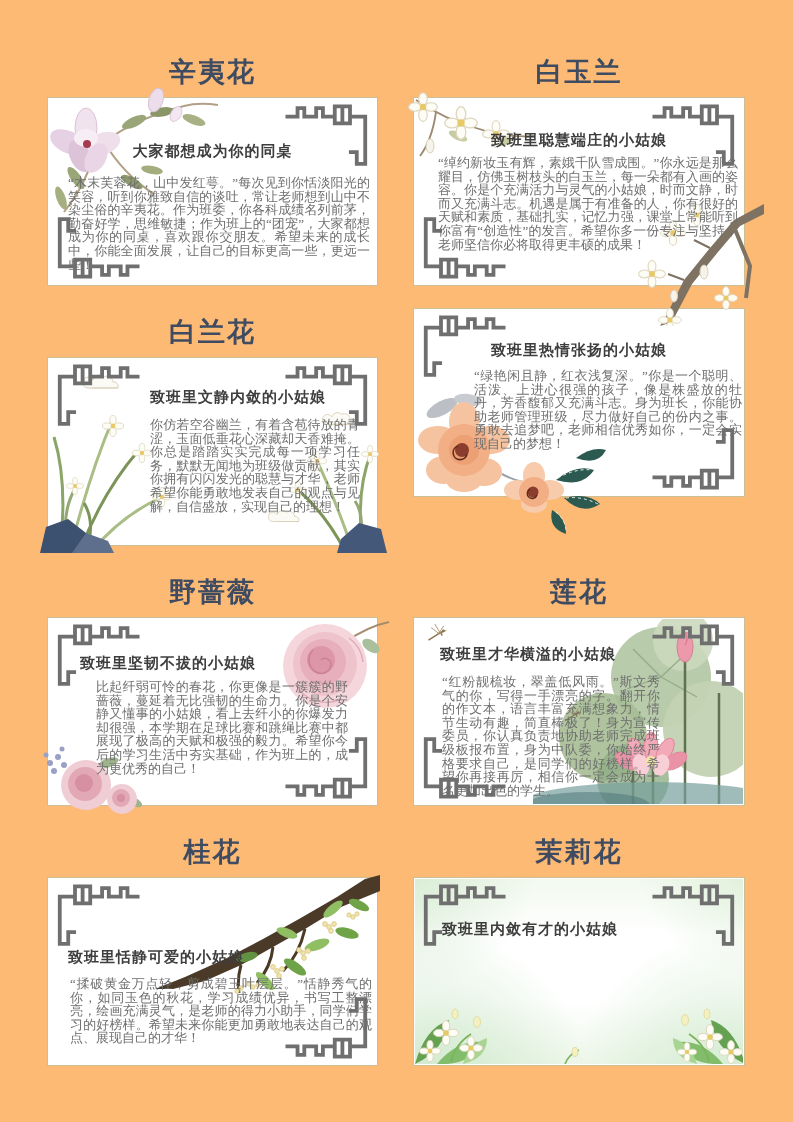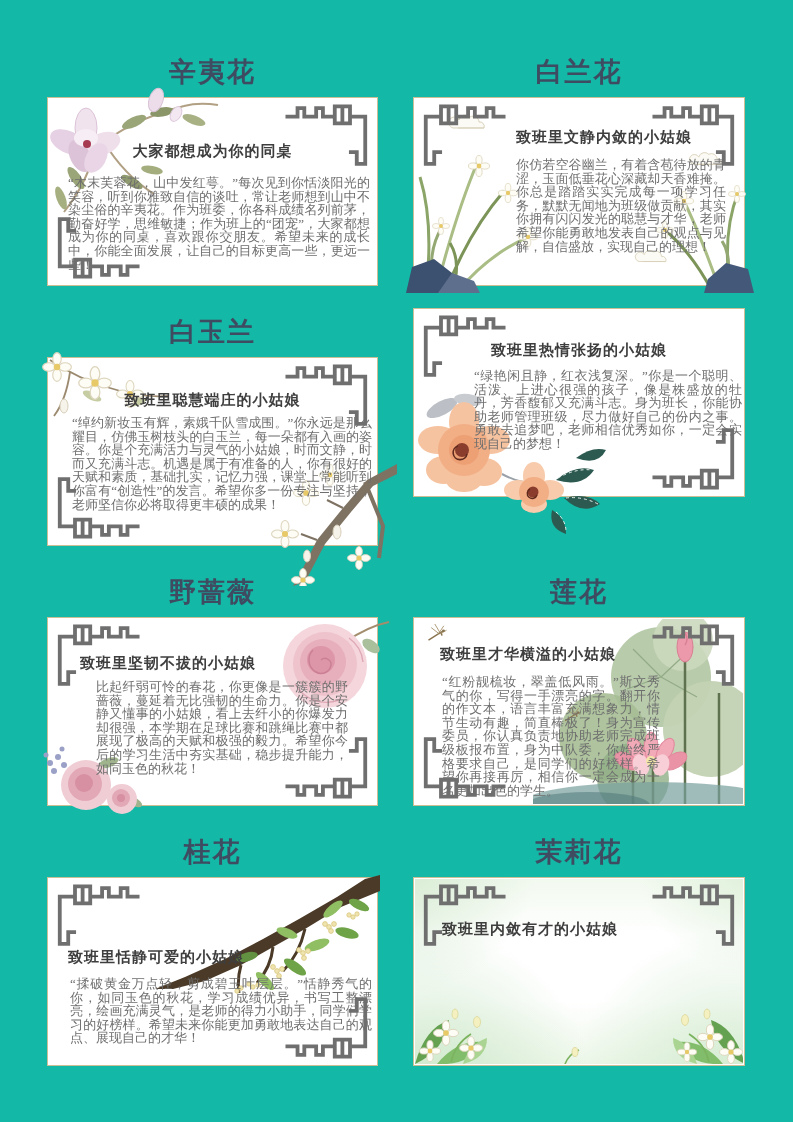--- a/index.html
+++ b/index.html
@@ -1,16 +1,16 @@
 <!DOCTYPE html>
 <html><head>
 <meta charset="utf-8">
 <style>
   html,body{margin:0;padding:0;background:#ffffff;}
-  .page{position:relative;width:793px;height:1122px;background:#14b8a6;overflow:hidden;
+  .page{position:relative;width:793px;height:1122px;background:#fdba74;overflow:hidden;
         font-family:"Liberation Serif","DejaVu Serif",serif;}
   .grid{position:absolute;left:47px;top:48px;display:grid;
         grid-template-columns:331px 332px;column-gap:35px;row-gap:22px;}
   .panel{position:relative;}
   .flower-title{height:49px;line-height:49px;text-align:center;
         font-family:"Liberation Sans","DejaVu Sans",sans-serif;
         font-weight:bold;font-size:27px;letter-spacing:2px;color:#3e4b61;}
   .card{position:relative;height:187px;border:1px solid #ccbf96;background:#fff;}
   .clip{position:absolute;inset:1px;overflow:hidden;}
   .heading{position:absolute;font-size:15px;font-weight:bold;color:#3f3e3e;
@@ -95,71 +95,20 @@
         </g>
         <ellipse cx="122" cy="20" rx="7" ry="12" transform="rotate(18 122 20)" fill="#eddcea" stroke="#d9c3d6" stroke-width="1"></ellipse>
         <ellipse cx="142" cy="34" rx="5" ry="8" transform="rotate(30 142 34)" fill="#f3e8f1" stroke="#dfcadd" stroke-width="1"></ellipse>
       </svg>
       <div class="heading center" style="top:44px">大家都想成为你的同桌</div>
       <div class="body" style="left:20px;width:302px;top:78px">“木末芙蓉花，山中发红萼。”每次见到你恬淡阳光的笑容，听到你雅致自信的谈吐，常让老师想到山中不染尘俗的辛夷花。作为班委，你各科成绩名列前茅，勤奋好学，思维敏捷；作为班上的“团宠”，大家都想成为你的同桌，喜欢跟你交朋友。希望未来的成长中，你能全面发展，让自己的目标更高一些，更远一些！</div>
     </div>
   </div>
 
   <div class="panel">
-    <div class="flower-title">白兰花</div>
-    <div class="card">
-      <svg class="fret tl">
-            <use href="#fret"></use>
-          </svg>
-      <svg class="fret tr">
-            <use href="#fret"></use>
-          </svg>
-      <svg class="deco" style="left:30px;top:12px;width:48px;height:22px" viewBox="0 0 46 22">
-            <use href="#cloud"></use>
-          </svg>
-      <svg class="deco" style="right:16px;top:50px;width:42px;height:20px" viewBox="0 0 46 22">
-            <use href="#cloud"></use>
-          </svg>
-      <svg class="deco" style="right:72px;bottom:20px;width:40px;height:19px" viewBox="0 0 46 22">
-            <use href="#cloud"></use>
-          </svg>
-      <svg class="deco" style="left:-8px;bottom:-8px" width="170" height="160" viewBox="0 0 170 160">
-        <g fill="none" stroke-width="3">
-          <path d="M20 158 Q28 90 14 44" stroke="#8ba468"></path>
-          <path d="M30 158 Q50 80 72 28" stroke="#a9bd84"></path>
-          <path d="M40 158 Q62 100 98 58" stroke="#7c9458"></path>
-          <path d="M28 158 Q20 120 36 94" stroke="#93a872"></path>
-          <path d="M52 158 Q82 122 122 104" stroke="#a9bd84"></path>
-          <path d="M46 158 Q56 130 44 110" stroke="#7c9458"></path>
-        </g>
-        <use href="#wflower" x="62" y="22" width="22" height="22"></use>
-        <use href="#wflower" x="92" y="50" width="20" height="20"></use>
-        <use href="#wflower" x="112" y="94" width="20" height="20"></use>
-        <use href="#wflower" x="26" y="84" width="18" height="18"></use>
-        <path d="M0 160 L6 134 L28 126 L46 140 L52 160 Z" fill="#3c5070"></path>
-        <path d="M32 160 L46 140 L68 148 L74 160 Z" fill="#5e6f8e"></path>
-      </svg>
-      <svg class="deco" style="right:-10px;bottom:-8px" width="120" height="130" viewBox="0 0 120 130">
-        <g fill="none" stroke-width="3">
-          <path d="M96 128 Q88 70 104 30" stroke="#8ba468"></path>
-          <path d="M86 128 Q66 70 48 34" stroke="#a9bd84"></path>
-          <path d="M78 128 Q58 90 30 66" stroke="#7c9458"></path>
-          <path d="M90 128 Q100 96 88 78" stroke="#93a872"></path>
-        </g>
-        <use href="#wflower" x="40" y="28" width="20" height="20"></use>
-        <use href="#wflower" x="22" y="58" width="18" height="18"></use>
-        <use href="#wflower" x="94" y="22" width="18" height="18"></use>
-        <path d="M120 130 L114 106 L92 100 L74 116 L70 130 Z" fill="#44587a"></path>
-      </svg>
-      <div class="heading" style="left:102px;top:30px">致班里文静内敛的小姑娘</div>
-      <div class="body" style="left:102px;width:210px;top:60px">你仿若空谷幽兰，有着含苞待放的青涩，玉面低垂花心深藏却天香难掩。你总是踏踏实实完成每一项学习任务，默默无闻地为班级做贡献，其实你拥有闪闪发光的聪慧与才华，老师希望你能勇敢地发表自己的观点与见解，自信盛放，实现自己的理想！</div>
-    </div>
-  </div>
-
-  <div class="panel">
     <div class="flower-title">白玉兰</div>
     <div class="card">
       <svg class="fret tr">
             <use href="#fret"></use>
           </svg>
       <svg class="fret bl">
             <use href="#fret"></use>
           </svg>
       <svg class="deco" style="left:-8px;top:-8px" width="140" height="85" viewBox="0 0 140 85">
         <path d="M10 10 Q40 30 70 38 M70 38 Q100 48 128 46 M30 22 Q26 50 14 66" stroke="#9c8a70" stroke-width="1.8" fill="none"></path>
@@ -179,20 +128,71 @@
         <use href="#wflower" x="46" y="44" width="26" height="26"></use>
         <use href="#wflower" x="24" y="84" width="28" height="28"></use>
         <use href="#wflower" x="72" y="28" width="22" height="22"></use>
         <use href="#wflower" x="44" y="132" width="24" height="24"></use>
         <use href="#wflower" x="100" y="110" width="24" height="24"></use>
         <ellipse cx="90" cy="96" rx="4" ry="7" fill="#f6f3ea" stroke="#d8cfba" stroke-width="1"></ellipse>
         <ellipse cx="60" cy="120" rx="3.5" ry="6" fill="#f6f3ea" stroke="#d8cfba" stroke-width="1"></ellipse>
       </svg>
       <div class="heading center" style="top:33px">致班里聪慧端庄的小姑娘</div>
       <div class="body" style="left:24px;width:300px;top:58px">“绰约新妆玉有辉，素娥千队雪成围。”你永远是那么耀目，仿佛玉树枝头的白玉兰，每一朵都有入画的姿容。你是个充满活力与灵气的小姑娘，时而文静，时而又充满斗志。机遇是属于有准备的人，你有很好的天赋和素质，基础扎实，记忆力强，课堂上常能听到你富有“创造性”的发言。希望你多一份专注与坚持，老师坚信你必将取得更丰硕的成果！</div>
+    </div>
+  </div>
+
+  <div class="panel">
+    <div class="flower-title">白兰花</div>
+    <div class="card">
+      <svg class="fret tl">
+            <use href="#fret"></use>
+          </svg>
+      <svg class="fret tr">
+            <use href="#fret"></use>
+          </svg>
+      <svg class="deco" style="left:30px;top:12px;width:48px;height:22px" viewBox="0 0 46 22">
+            <use href="#cloud"></use>
+          </svg>
+      <svg class="deco" style="right:16px;top:50px;width:42px;height:20px" viewBox="0 0 46 22">
+            <use href="#cloud"></use>
+          </svg>
+      <svg class="deco" style="right:72px;bottom:20px;width:40px;height:19px" viewBox="0 0 46 22">
+            <use href="#cloud"></use>
+          </svg>
+      <svg class="deco" style="left:-8px;bottom:-8px" width="170" height="160" viewBox="0 0 170 160">
+        <g fill="none" stroke-width="3">
+          <path d="M20 158 Q28 90 14 44" stroke="#8ba468"></path>
+          <path d="M30 158 Q50 80 72 28" stroke="#a9bd84"></path>
+          <path d="M40 158 Q62 100 98 58" stroke="#7c9458"></path>
+          <path d="M28 158 Q20 120 36 94" stroke="#93a872"></path>
+          <path d="M52 158 Q82 122 122 104" stroke="#a9bd84"></path>
+          <path d="M46 158 Q56 130 44 110" stroke="#7c9458"></path>
+        </g>
+        <use href="#wflower" x="62" y="22" width="22" height="22"></use>
+        <use href="#wflower" x="92" y="50" width="20" height="20"></use>
+        <use href="#wflower" x="112" y="94" width="20" height="20"></use>
+        <use href="#wflower" x="26" y="84" width="18" height="18"></use>
+        <path d="M0 160 L6 134 L28 126 L46 140 L52 160 Z" fill="#3c5070"></path>
+        <path d="M32 160 L46 140 L68 148 L74 160 Z" fill="#5e6f8e"></path>
+      </svg>
+      <svg class="deco" style="right:-10px;bottom:-8px" width="120" height="130" viewBox="0 0 120 130">
+        <g fill="none" stroke-width="3">
+          <path d="M96 128 Q88 70 104 30" stroke="#8ba468"></path>
+          <path d="M86 128 Q66 70 48 34" stroke="#a9bd84"></path>
+          <path d="M78 128 Q58 90 30 66" stroke="#7c9458"></path>
+          <path d="M90 128 Q100 96 88 78" stroke="#93a872"></path>
+        </g>
+        <use href="#wflower" x="40" y="28" width="20" height="20"></use>
+        <use href="#wflower" x="22" y="58" width="18" height="18"></use>
+        <use href="#wflower" x="94" y="22" width="18" height="18"></use>
+        <path d="M120 130 L114 106 L92 100 L74 116 L70 130 Z" fill="#44587a"></path>
+      </svg>
+      <div class="heading" style="left:102px;top:30px">致班里文静内敛的小姑娘</div>
+      <div class="body" style="left:102px;width:210px;top:60px">你仿若空谷幽兰，有着含苞待放的青涩，玉面低垂花心深藏却天香难掩。你总是踏踏实实完成每一项学习任务，默默无闻地为班级做贡献，其实你拥有闪闪发光的聪慧与才华，老师希望你能勇敢地发表自己的观点与见解，自信盛放，实现自己的理想！</div>
     </div>
   </div>
 
   <div class="panel">
     <div class="card">
       <svg class="fret tl">
             <use href="#fret"></use>
           </svg>
       <svg class="fret br">
             <use href="#fret"></use>
@@ -277,21 +277,21 @@
               <circle cx="24" cy="12" r="2.5"></circle>
         </g>
         <circle cx="48" cy="48" r="25" fill="#f0cdd5"></circle>
         <circle cx="47" cy="47" r="17" fill="#e2a8b6"></circle>
         <circle cx="46" cy="46" r="9" fill="#d78fa2"></circle>
         <circle cx="84" cy="62" r="15" fill="#f0cdd5"></circle>
         <circle cx="83" cy="61" r="9" fill="#e2a8b6"></circle>
         <circle cx="83" cy="61" r="4" fill="#d78fa2"></circle>
       </svg>
       <div class="heading" style="left:32px;top:36px">致班里坚韧不拔的小姑娘</div>
-      <div class="body" style="left:48px;width:252px;top:62px">比起纤弱可怜的春花，你更像是一簇簇的野蔷薇，蔓延着无比强韧的生命力。你是个安静又懂事的小姑娘，看上去纤小的你爆发力却很强，本学期在足球比赛和跳绳比赛中都展现了极高的天赋和极强的毅力。希望你今后的学习生活中夯实基础，稳步提升能力，如同玉色的秋花！</div>
+      <div class="body" style="left:48px;width:252px;top:62px">比起纤弱可怜的春花，你更像是一簇簇的野蔷薇，蔓延着无比强韧的生命力。你是个安静又懂事的小姑娘，看上去纤小的你爆发力却很强，本学期在足球比赛和跳绳比赛中都展现了极高的天赋和极强的毅力。希望你今后的学习生活中夯实基础，作为班上的，成为更优秀的自己！</div>
     </div>
   </div>
 
   <div class="panel">
     <div class="flower-title">莲花</div>
     <div class="card">
       <div class="clip">
         <svg style="position:absolute;right:0;top:0" width="210" height="185" viewBox="0 0 210 185">
           <circle cx="128" cy="58" r="50" fill="#b4c8a6" opacity=".95"></circle>
           <circle cx="70" cy="118" r="44" fill="#a5bc94" opacity=".9"></circle>

